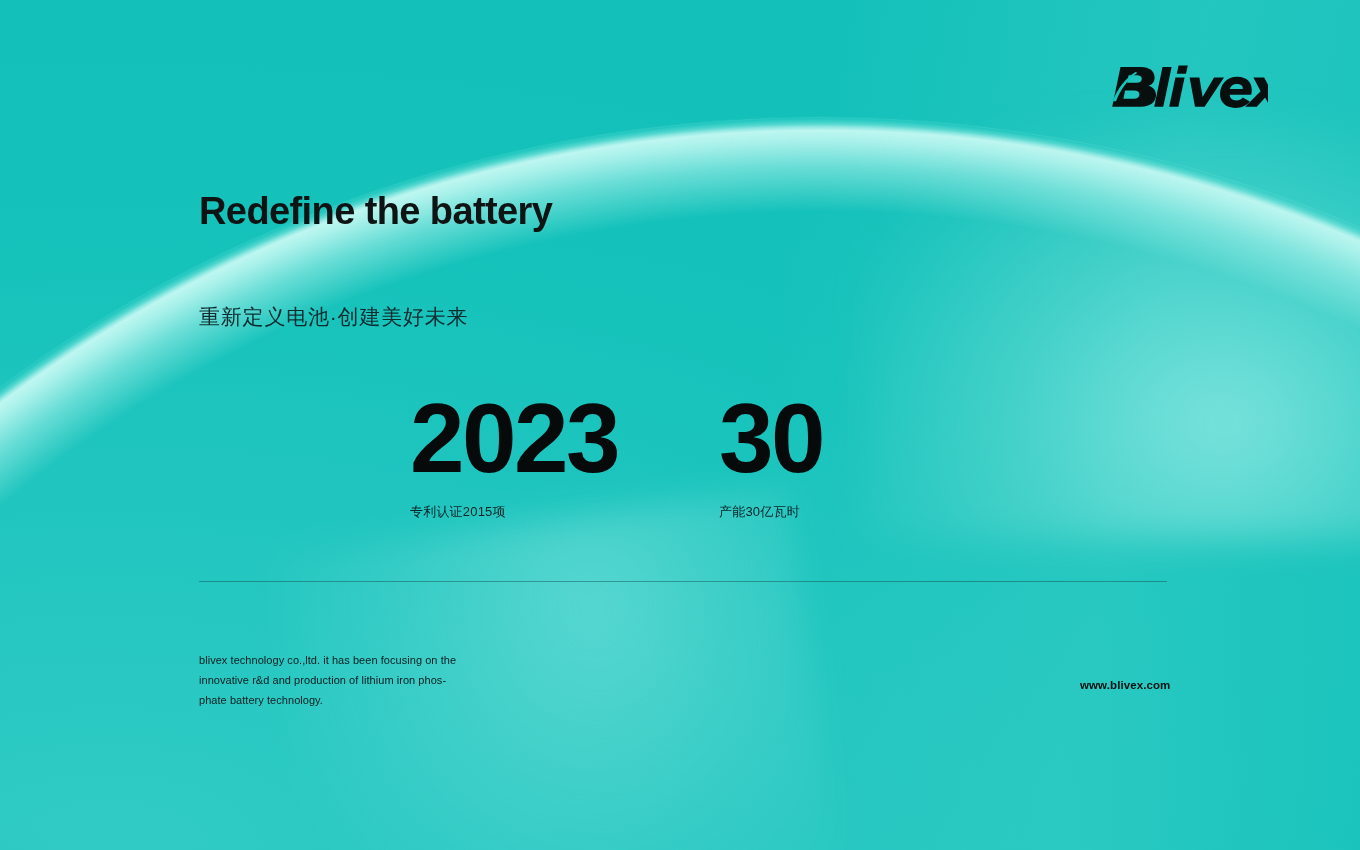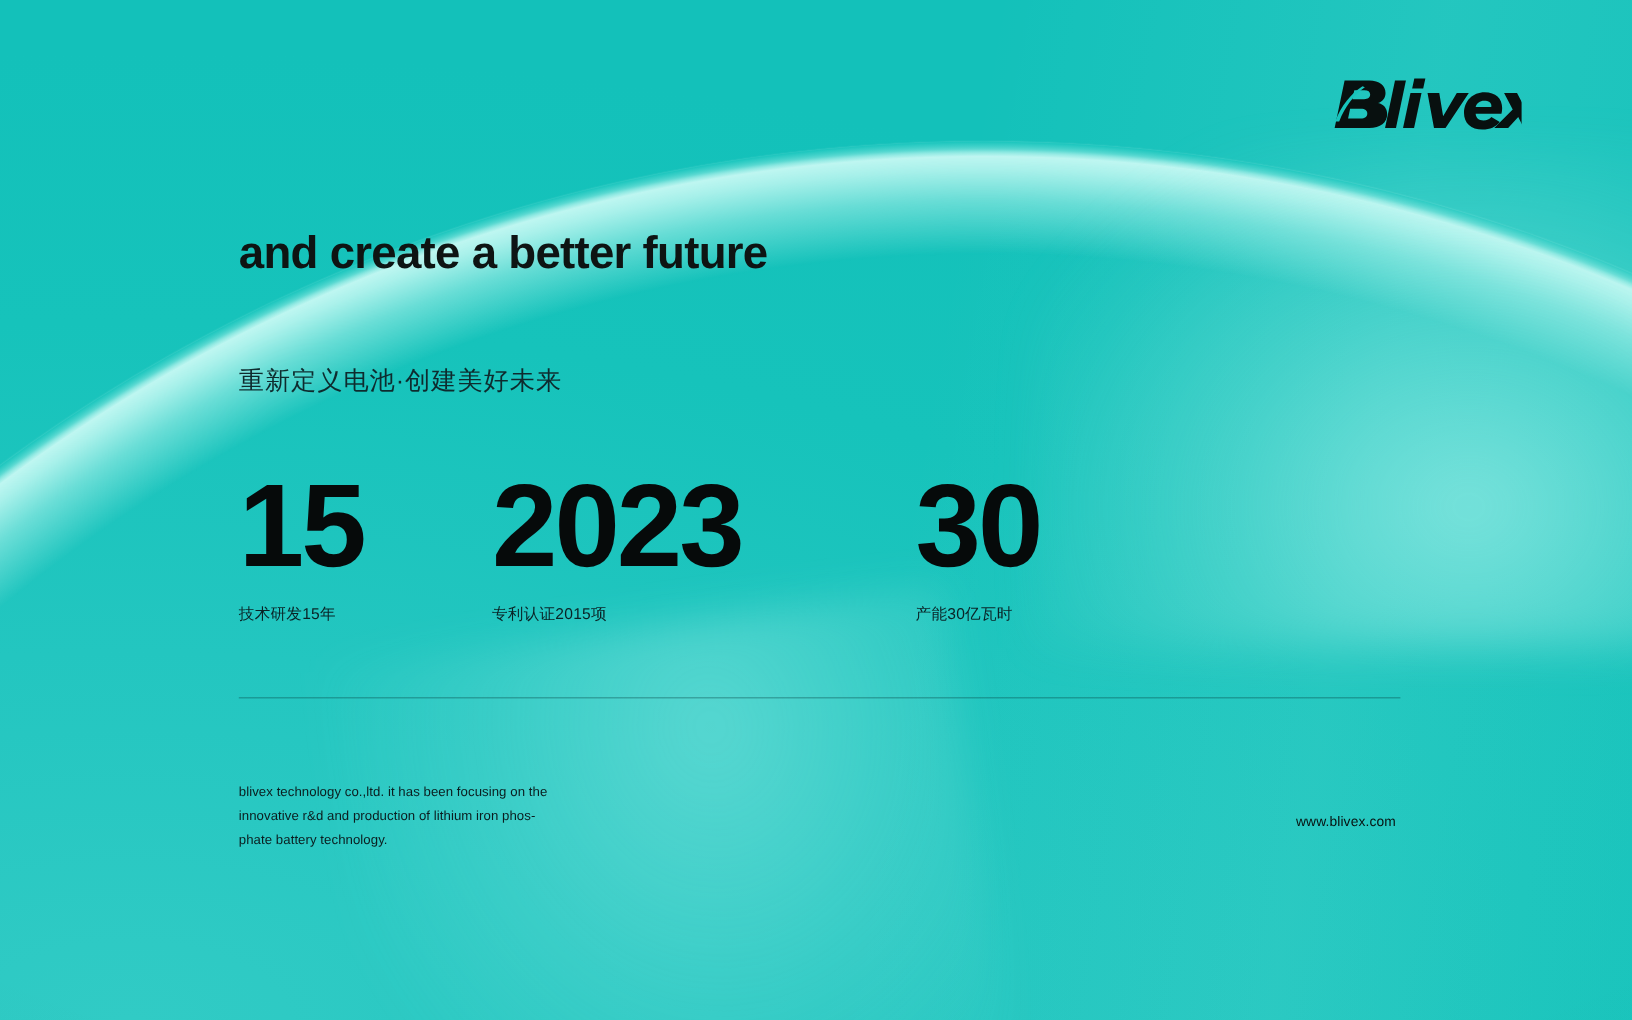--- a/index.html
+++ b/index.html
@@ -173,21 +173,21 @@
   .stat-label {
     margin-top: 14px;
     color: #0A2326;
     font-size: 13px;
     line-height: 16px;
     letter-spacing: 0.2px;
     white-space: nowrap;
   }
   .stat-0 { left: 0; }
   .stat-1 { left: 211px; }
-  .stat-2 { left: 520px; margin-left: 44px; }
+  .stat-2 { left: 520px; }
   .stat-3 { left: 737px; }
 
   
   .divider {
     position: absolute;
     left: 199px;
     top: 581px;
     width: 968px;
     height: 1px;
     background: rgba(6,70,70,0.42);
@@ -205,21 +205,21 @@
     letter-spacing: 0.05px;
   }
   .footer-copy .ln { display: block; white-space: nowrap; }
 
   .footer-url {
     position: absolute;
     left: 1080px;
     top: 679px;
     color: #07100F;
     font-size: 11.5px;
-    font-weight: normal;
+    font-weight: bold;
     letter-spacing: 0.1px;
     white-space: nowrap;
   }
 </style>
 </head>
 <body>
 
 <div id="poster">
 
   <div class="bg-base"></div>
@@ -255,30 +255,26 @@
 
           <path d="M131.2 12.8 c9.2 0 14.6 5.2 14.6 13.2 0 1.6-0.2 3.2-0.6 4.8 h-21.5 c0.3 3.6 2.6 5.6 6.5 5.6 2.9 0 5.1-1 6.6-2.9 l7 4.1 c-3.2 4.2-8.1 6.3-14.4 6.3-9.6 0-15.4-5.4-15.4-13.8 0-10 7.2-17.3 17.2-17.3 z
                    M130.7 19.9 c-3.5 0-6 1.9-7 5.2 h13 c0.1-0.4 0.1-0.8 0.1-1.1 0-2.5-2.2-4.1-6.1-4.1 z"></path>
 
           <path d="M147.4 13.6 h10.8 l4.4 8.3 7.7-8.3 h11.4 l-14.5 14.1 7.6 15 h-10.9 l-4.7-9.1 -8.4 9.1 h-11.6 l15.4-15.4 -7.2-13.7 z"></path>
         </g>
       </svg>
     </div>
 
     <div class="headline">
-      <span class="ln">and create a better future</span>
+      <span class="ln">Redefine the battery</span>
     </div>
 
     <div class="subtitle">重新定义电池·创建美好未来</div>
 
     <div class="stats">
-      <div class="stat stat-0">
-        <div class="stat-value">15</div>
-        <div class="stat-label">技术研发15年</div>
-      </div>
       <div class="stat stat-1">
         <div class="stat-value">2023</div>
         <div class="stat-label">专利认证2015项</div>
       </div>
       <div class="stat stat-2">
         <div class="stat-value">30</div>
         <div class="stat-label">产能30亿瓦时</div>
       </div>
     </div>
 

